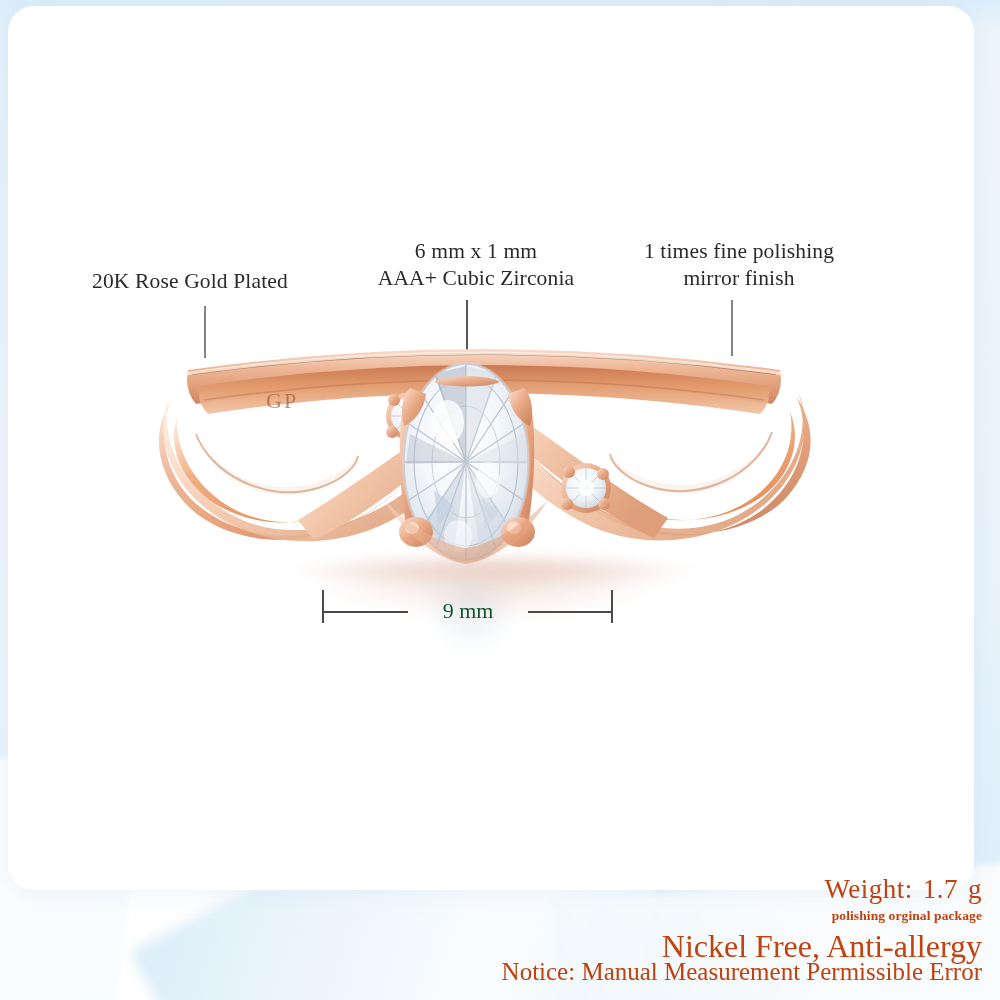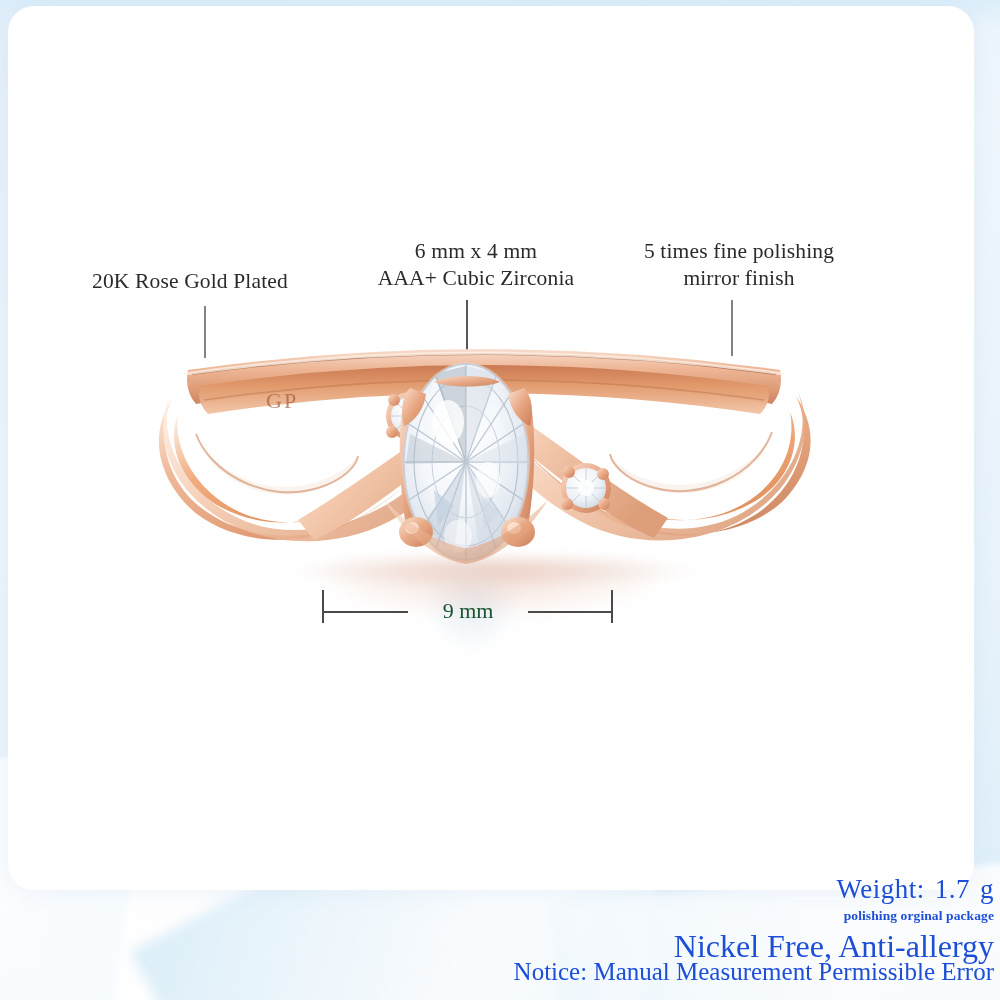--- a/index.html
+++ b/index.html
@@ -142,23 +142,23 @@
     left: 398px; top: 598px;
     width: 140px;
     text-align: center;
     font-size: 22px;
     color: #14532d;
   }
 
   
   .spec {
     position: absolute;
-    right: 6px;
+    right: 18px;
     text-align: right;
-    color: #1d4ed8;
+    color: #c2410c;
   }
   .spec-weight {
     top: 874px;
     font-size: 27px;
     letter-spacing: .5px;
   }
   .spec-weight .sp { display: inline-block; width: 10px; }
   .spec-sub {
     top: 908px;
     font-size: 13.5px;
@@ -184,23 +184,23 @@
   <div class="bg-shape bg-tri-1"></div>
   <div class="bg-shape bg-tri-2"></div>
   <div class="bg-shape bg-tri-3"></div>
   <div class="bg-shape bg-diag"></div>
   <div class="bg-shape bg-top-band"></div>
 
   <div class="card"></div>
   <div class="card-fade"></div>
 
   <div class="anno anno-left">20K Rose Gold Plated</div>
-  <div class="anno anno-center">6 mm x 4 mm
+  <div class="anno anno-center">6 mm x 1 mm
 AAA+ Cubic Zirconia</div>
-  <div class="anno anno-right">5 times fine polishing
+  <div class="anno anno-right">1 times fine polishing
 mirror finish</div>
 
   <div class="leader leader-left"></div>
   <div class="leader leader-center"></div>
   <div class="leader leader-right"></div>
 
   <div class="ring-shadow"></div>
   <div class="reflection"></div>
 
   <div class="ring-wrap">

